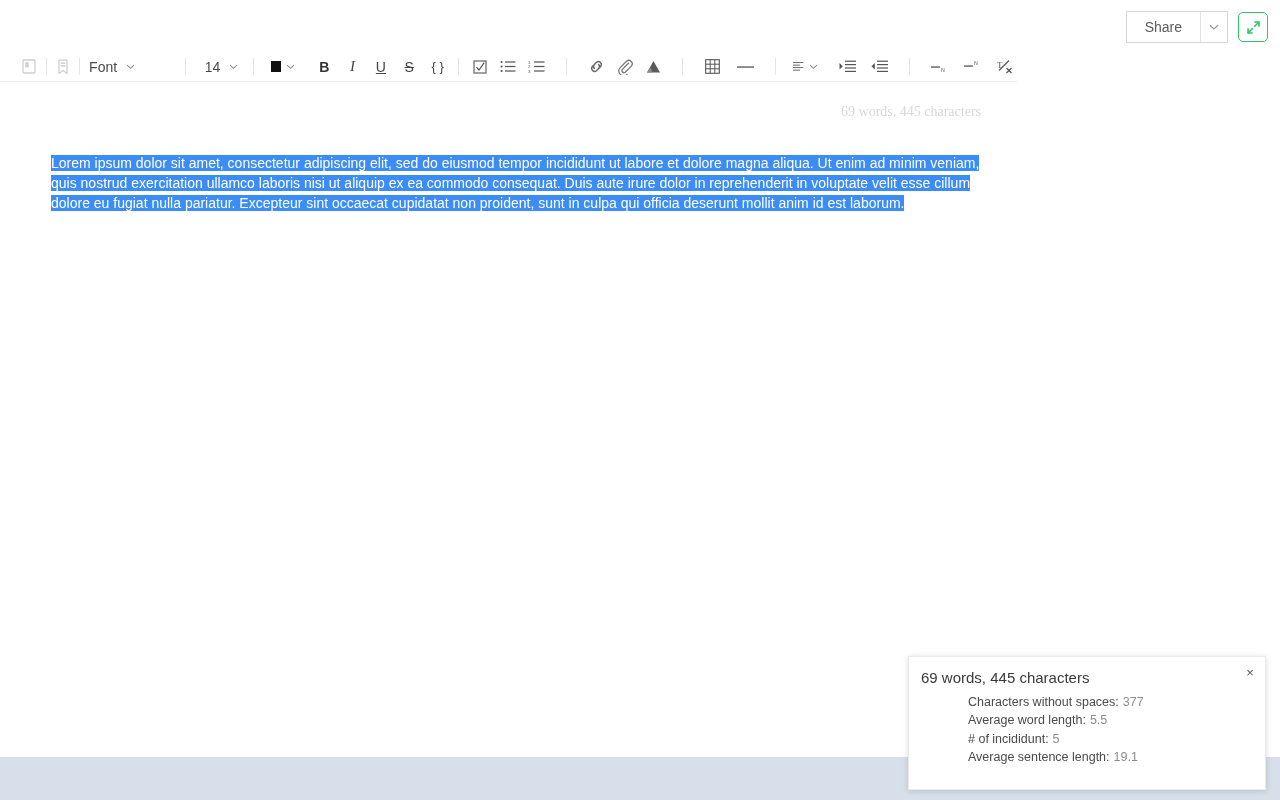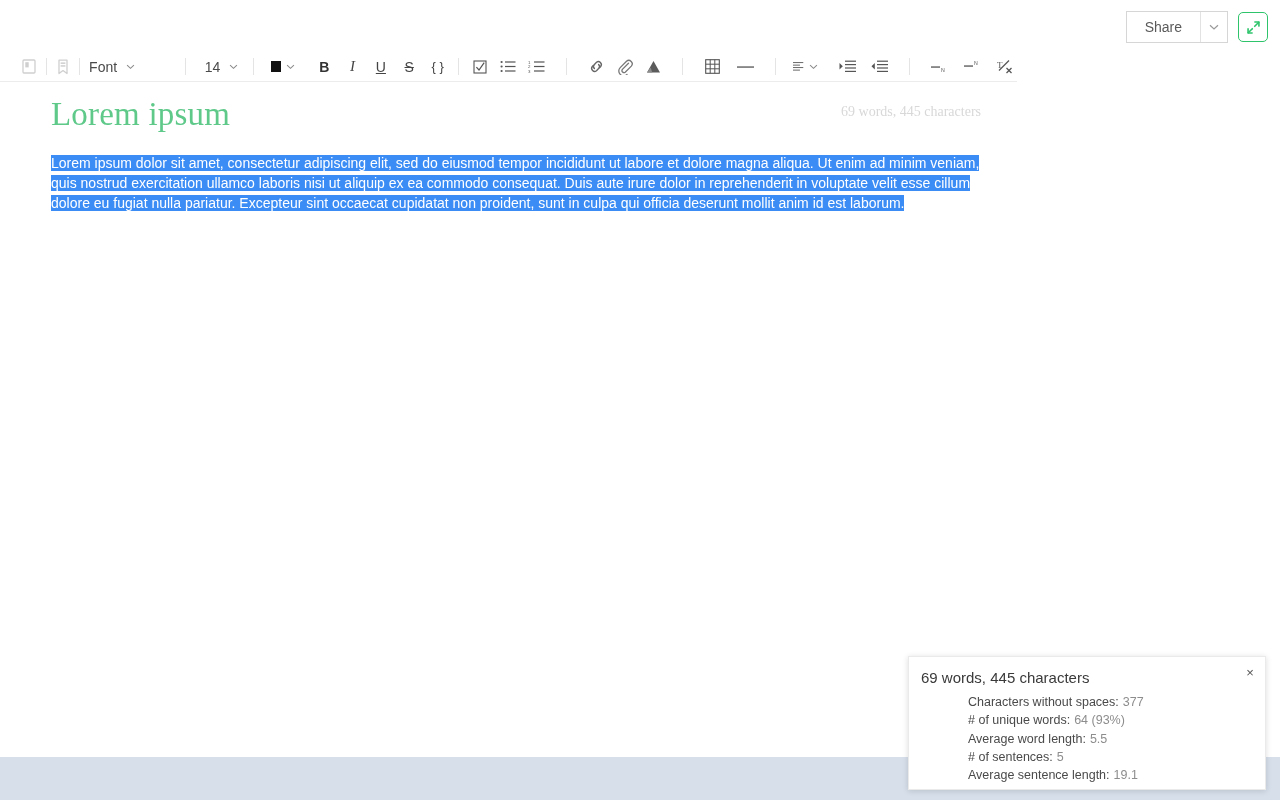--- a/index.html
+++ b/index.html
@@ -506,45 +506,41 @@
       <path d="M2 11.5 L12 1.5" stroke="#555" stroke-width="1.2"></path>
       <path d="M9.5 9 L14.5 14" stroke="#555" stroke-width="1.2"></path>
       <path d="M14.5 9 L9.5 14" stroke="#555" stroke-width="1.2"></path>
     </svg>
   </div>
 
 </div>
 
 <div class="doc">
   <div class="doc-head">
-    <div class="doc-title">Lorem ipsum</div>
     <div class="doc-count">69 words, 445 characters</div>
   </div>
   <div class="doc-body">
     <span class="sel">Lorem ipsum dolor sit amet, consectetur adipiscing elit, sed do eiusmod tempor incididunt ut labore et dolore magna aliqua. Ut enim ad minim veniam, quis nostrud exercitation ullamco laboris nisi ut aliquip ex ea commodo consequat. Duis aute irure dolor in reprehenderit in voluptate velit esse cillum dolore eu fugiat nulla pariatur. Excepteur sint occaecat cupidatat non proident, sunt in culpa qui officia deserunt mollit anim id est laborum.</span>
   </div>
 </div>
 
 <div class="bottom-band"></div>
 
 <div class="stats-panel">
   <div class="stats-body">
     <div class="stats-close">×</div>
     <div class="stats-title">69 words, 445 characters</div>
     <div class="stats-rows">
       <div class="stats-row">
         <span>Characters without spaces:</span><span class="val">377</span>
       </div>
       <div class="stats-row">
-        <span># of unique words:</span><span class="val">64 (93%)</span>
-      </div>
-      <div class="stats-row">
         <span>Average word length:</span><span class="val">5.5</span>
       </div>
       <div class="stats-row">
-        <span># of sentences:</span><span class="val">5</span>
+        <span># of incididunt:</span><span class="val">5</span>
       </div>
       <div class="stats-row">
         <span>Average sentence length:</span><span class="val">19.1</span>
       </div>
     </div>
   </div>
 </div>
 
 </body></html>

